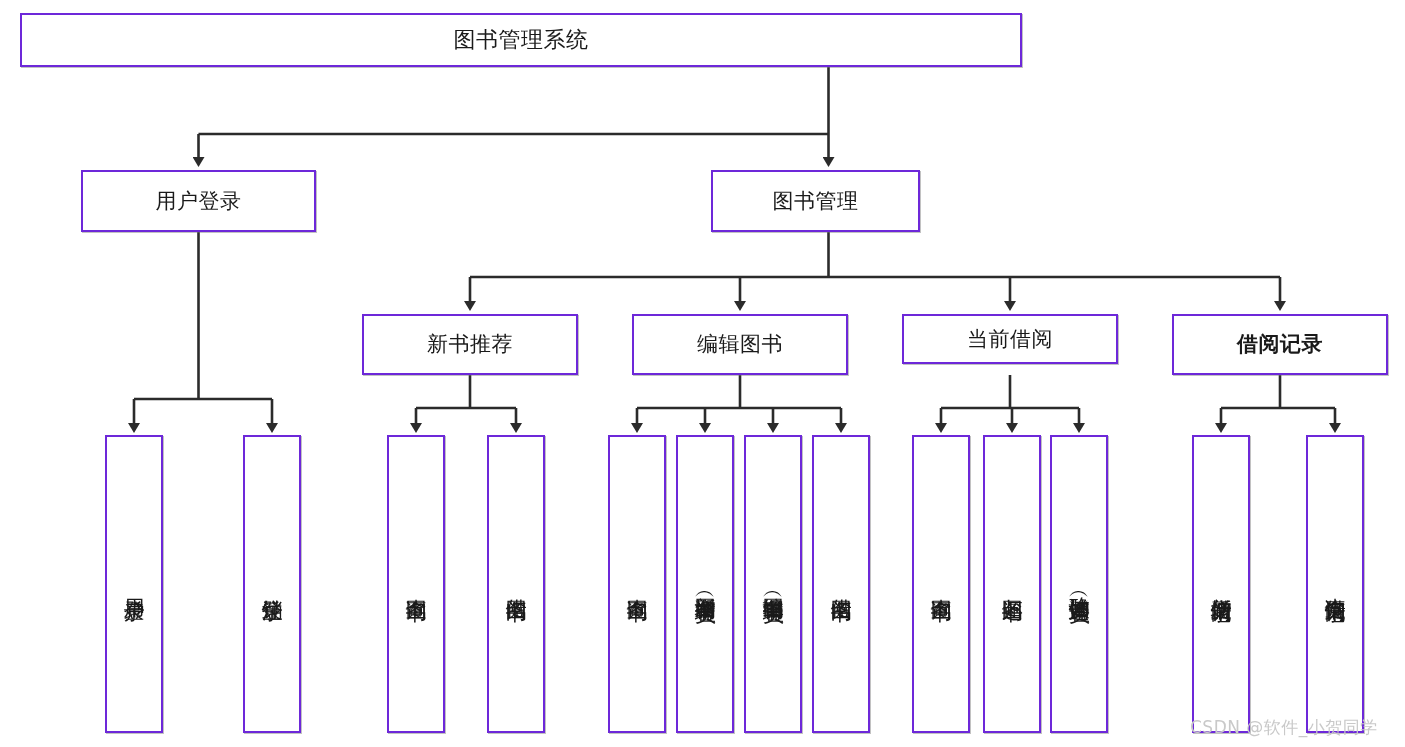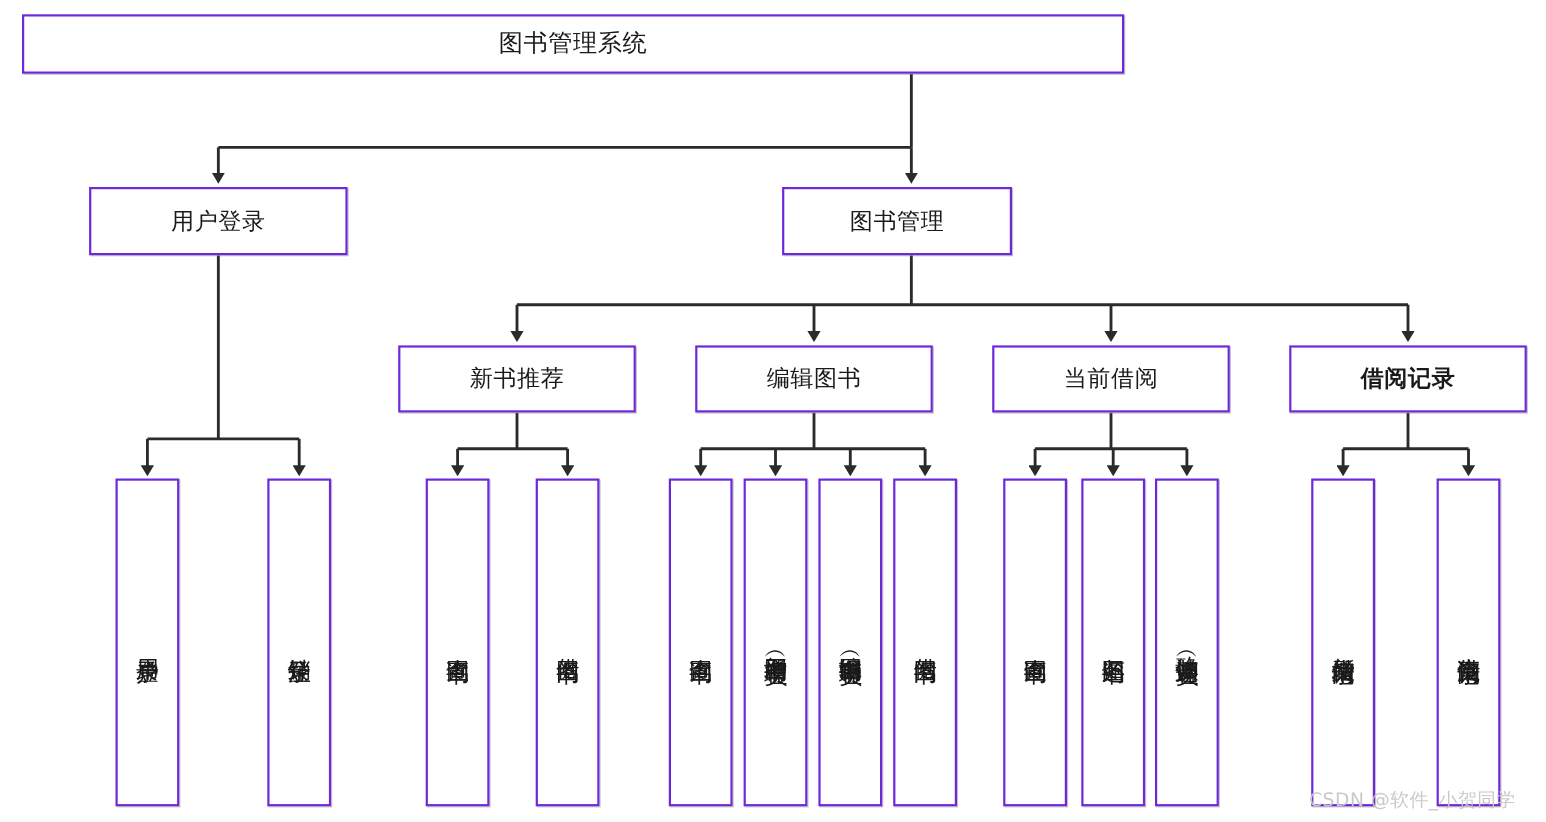--- a/index.html
+++ b/index.html
@@ -125,21 +125,21 @@
       </div>
       <div class="node horiz" style="left: 711px; top: 170px; width: 209px; height: 62px;">
         <span class="label">图书管理</span>
       </div>
       <div class="node horiz" style="left: 362px; top: 314px; width: 216px; height: 61px;">
         <span class="label">新书推荐</span>
       </div>
       <div class="node horiz" style="left: 632px; top: 314px; width: 216px; height: 61px;">
         <span class="label">编辑图书</span>
       </div>
-      <div class="node horiz" style="left: 902px; top: 314px; width: 216px; height: 61px;">
+      <div class="node horiz" style="left: 902px; top: 314px; width: 216px; height: 50px;">
         <span class="label">当前借阅</span>
       </div>
       <div class="node horiz" style="left: 1172px; top: 314px; width: 216px; height: 61px; font-weight: bold;">
         <span class="label">借阅记录</span>
       </div>
       <div class="node leaf" style="left: 105px; top: 435px; width: 58px; height: 298px;">
         <span class="label">用户登录</span>
       </div>
       <div class="node leaf" style="left: 243px; top: 435px; width: 58px; height: 298px;">
         <span class="label">注销登录</span>

